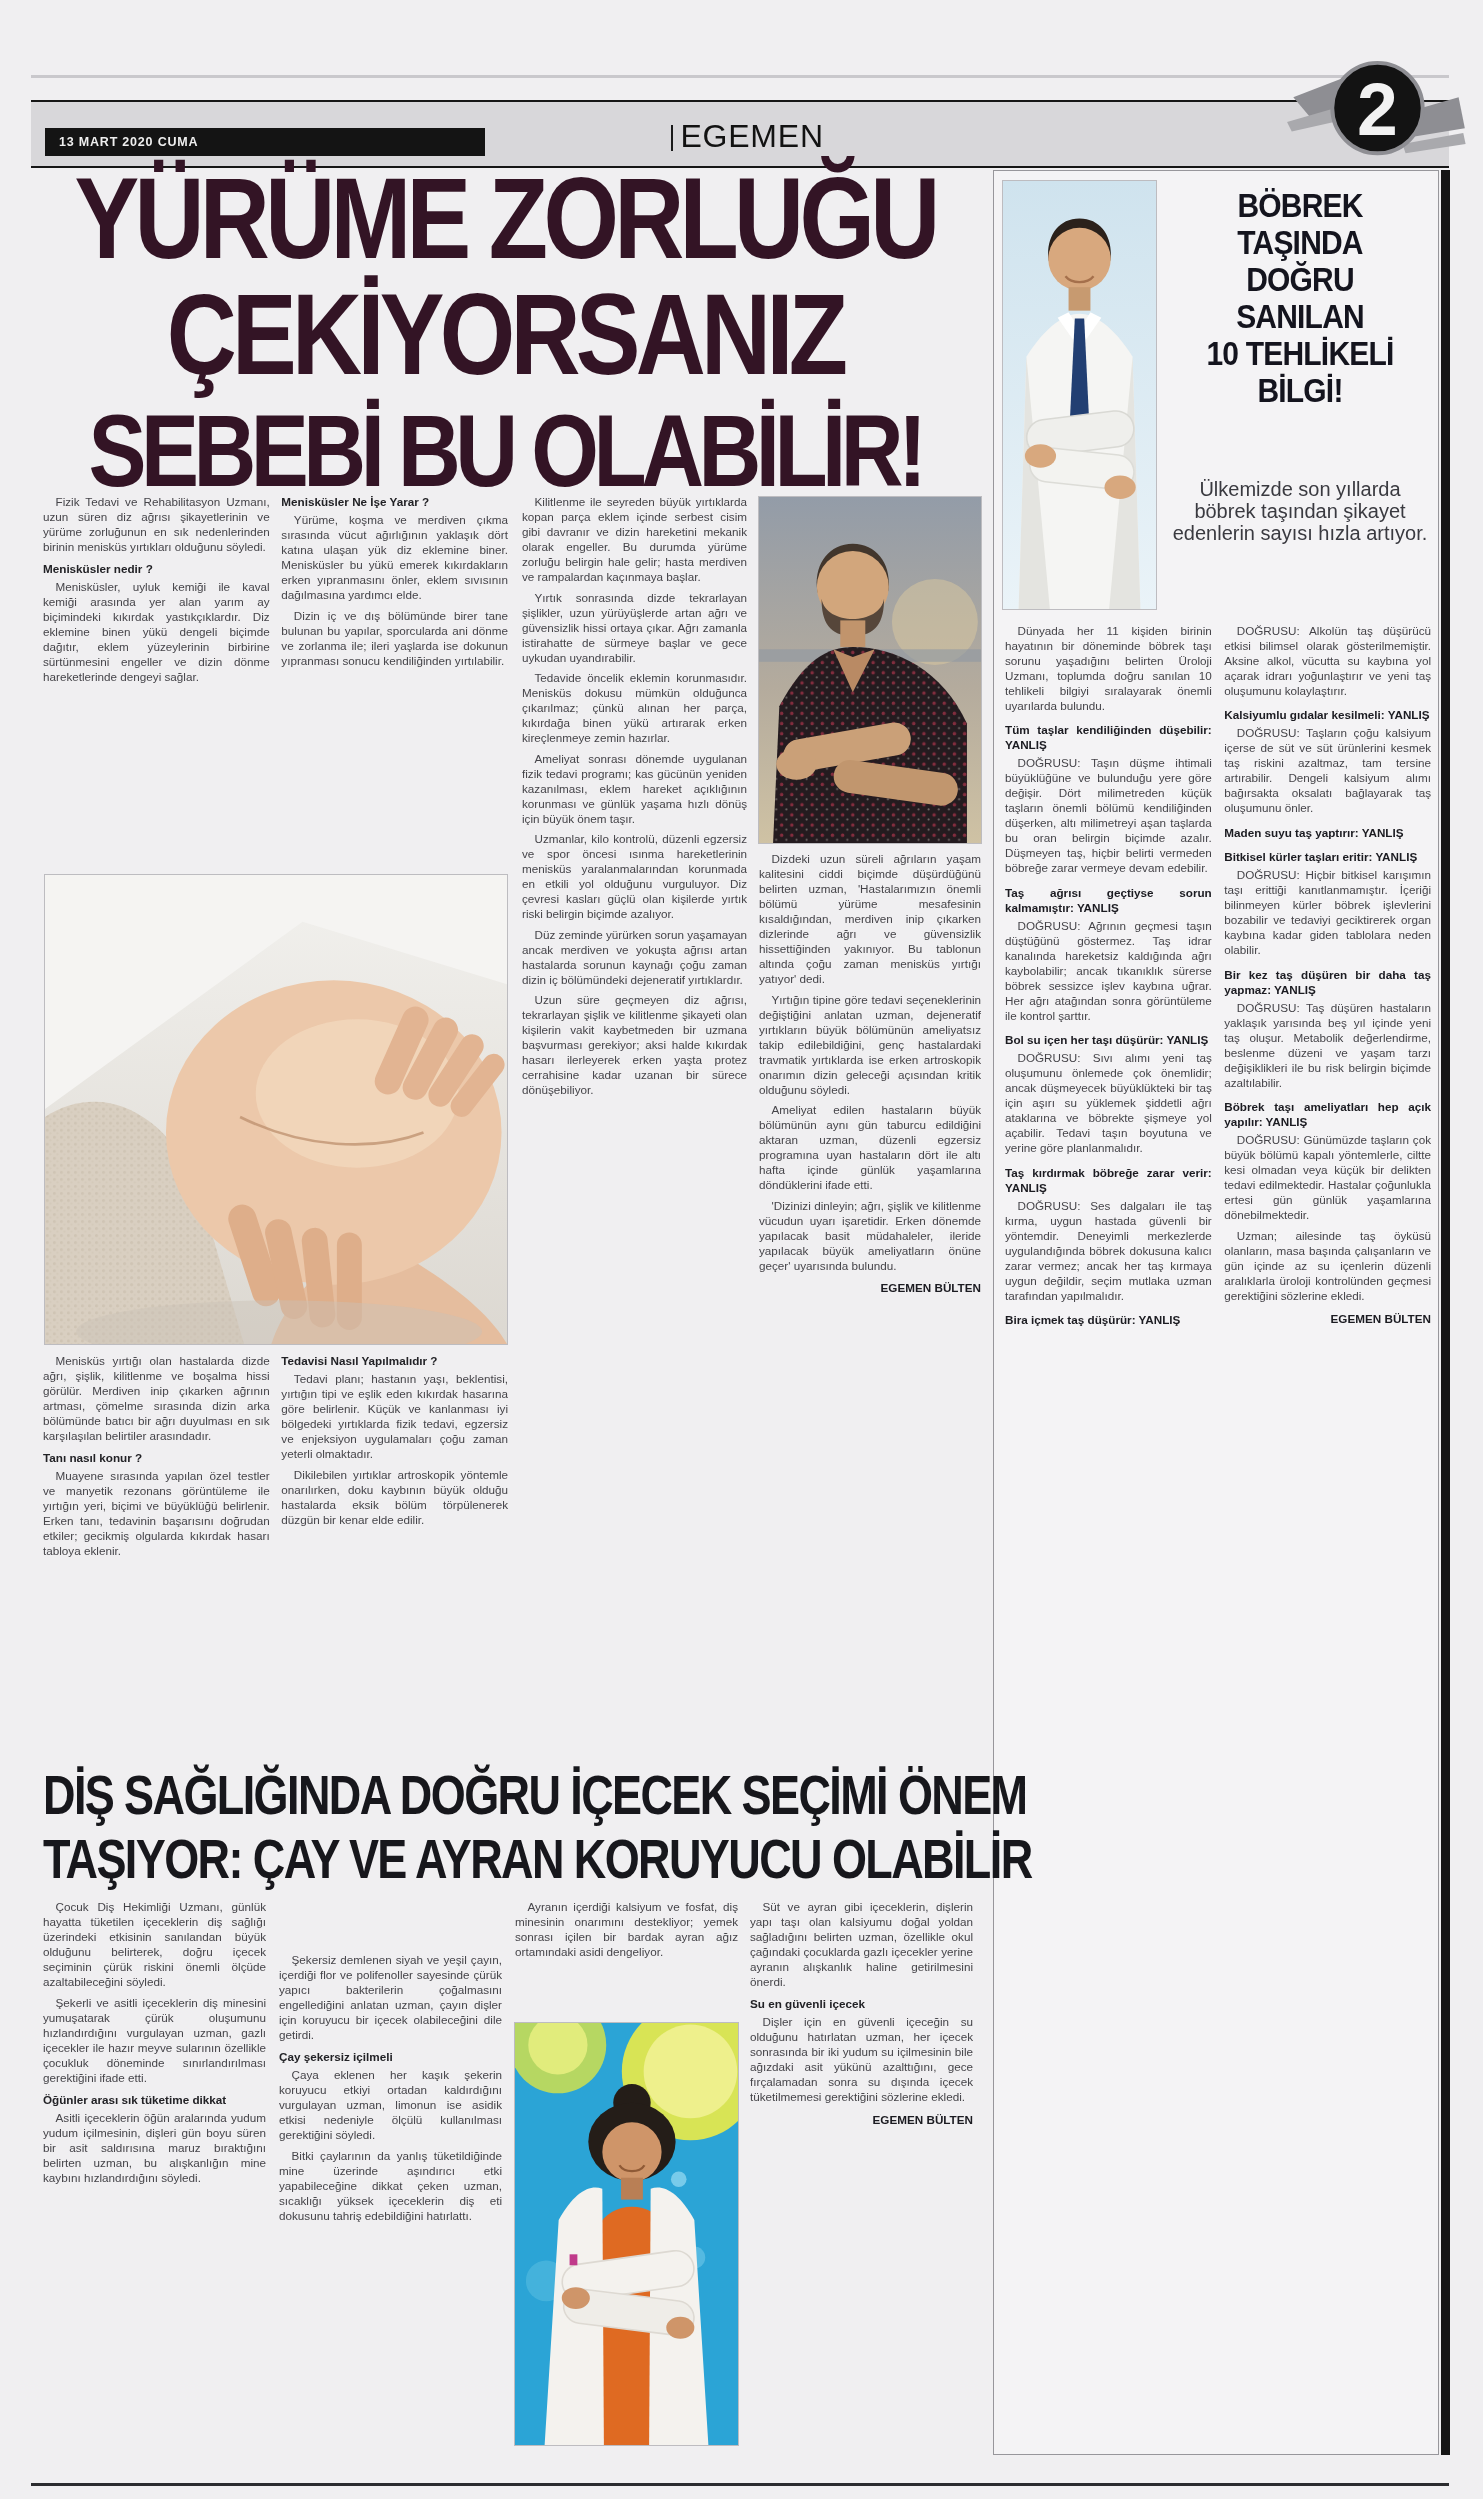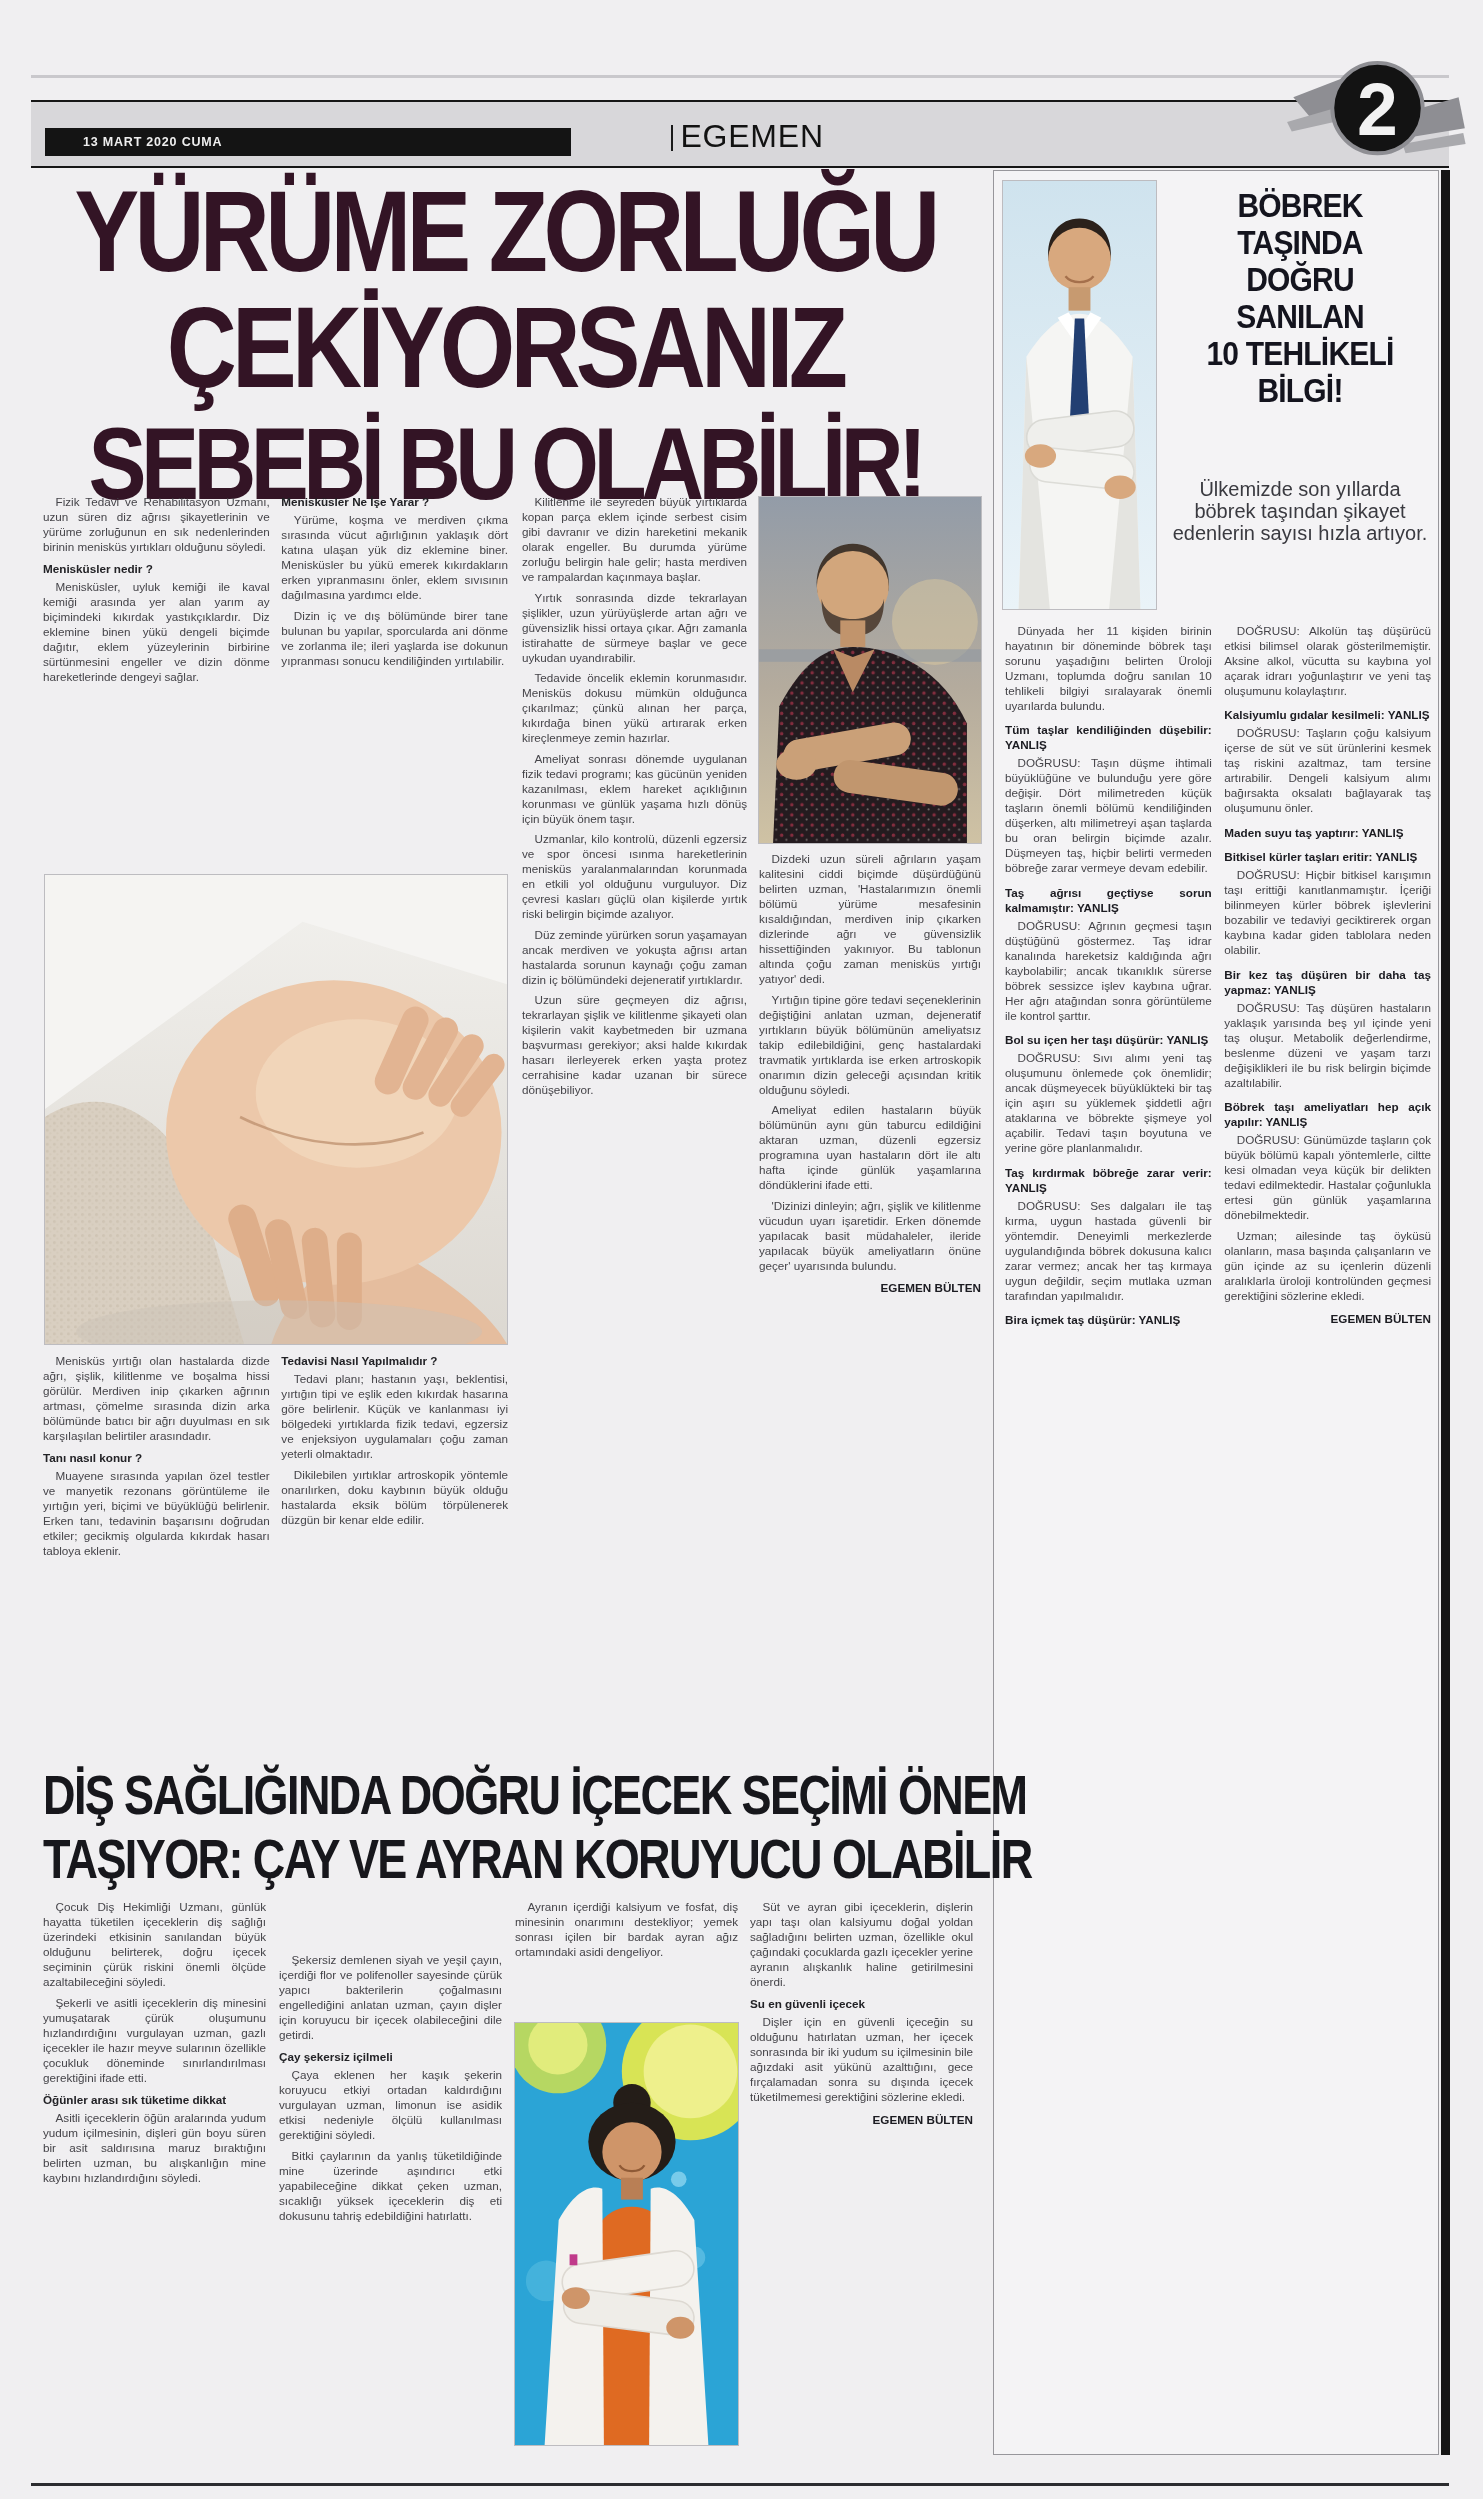--- a/index.html
+++ b/index.html
@@ -11,26 +11,26 @@
   }
   .abs{position:absolute;}
   
   .rule-faint{left:31px;top:75px;width:1418px;height:3.1px;background:#c9c8cc;}
   .band{left:31px;top:100px;width:1418px;height:64px;background:#d8d7da;
         border-top:2.3px solid #161616;border-bottom:2.3px solid #161616;}
   .masthead{position:absolute;left:0;right:0;top:15.6px;text-align:center;
             font-weight:400;font-size:32px;letter-spacing:0.8px;color:#121212;margin-left:15px;}
   .mast-bar{display:inline-block;width:2.3px;height:26.6px;background:#1a1a1a;
             vertical-align:-4.7px;margin-right:7px;}
-  .dateband{left:45px;top:128px;width:526px;height:28px;background:#141414;
+  .dateband{left:45px;top:128px;width:440px;height:28px;background:#141414;
             color:#efefef;font-size:12.5px;font-weight:700;letter-spacing:0.8px;
-            line-height:28px;padding-left:38px;box-sizing:border-box;}
+            line-height:28px;padding-left:14px;box-sizing:border-box;}
   .emblem{left:1287px;top:41px;width:181px;height:131px;}
   
-  .a1hl{left:30px;top:174px;width:950px;text-align:center;font-weight:900;
+  .a1hl{left:30px;top:161px;width:950px;text-align:center;font-weight:900;
         color:#331425;}
   .a1hl .ln{height:116px;line-height:98px;white-space:nowrap;
             transform:scaleY(1.18);transform-origin:center top;}
   .a1hl .ln-a{font-size:97px;letter-spacing:-4.7px;}
   .a1hl .ln-b{font-size:87px;letter-spacing:-5.5px;}
   
   .txt{font-size:11.7px;line-height:15px;color:#454449;text-align:justify;
        filter:blur(0.2px);}
   .blk{margin:0 0 5.5px;}
   .blk.p{text-indent:12.5px;}

